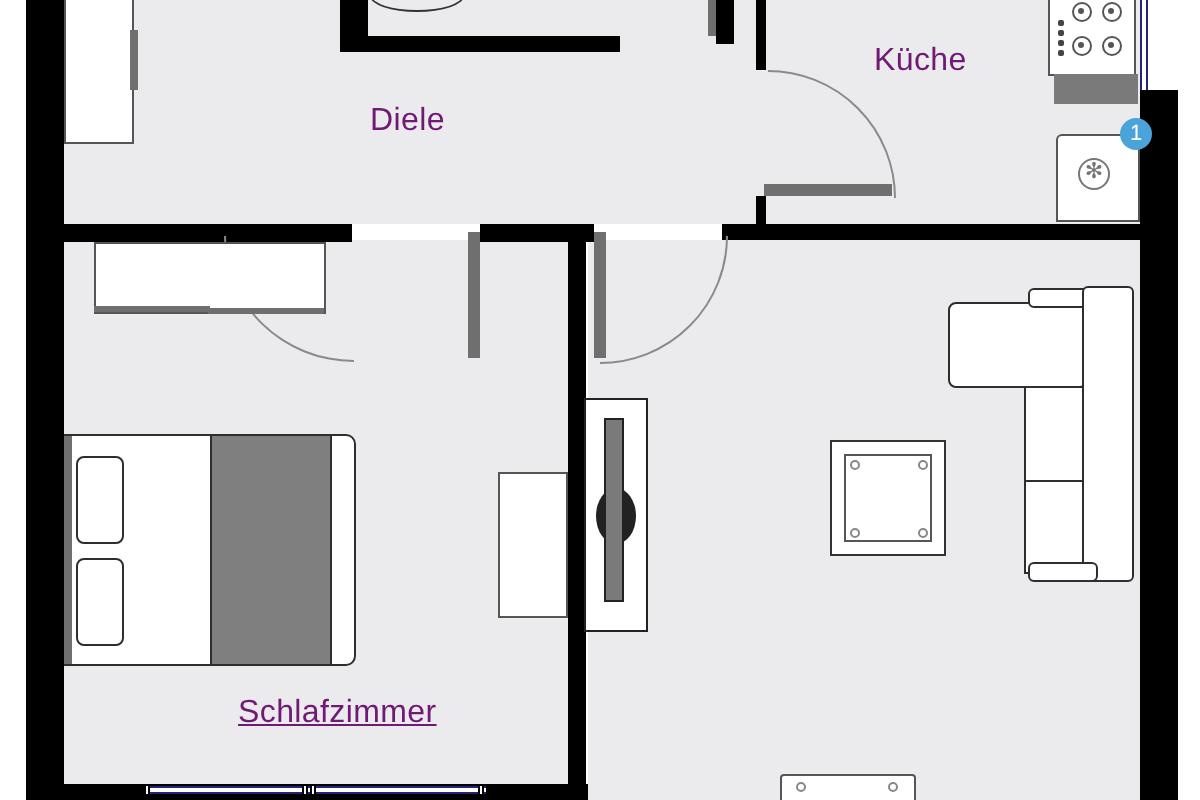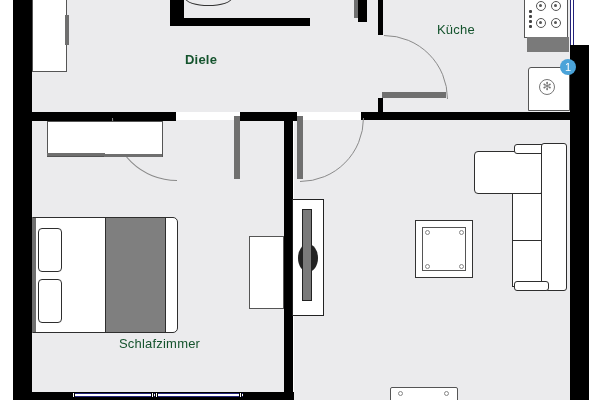--- a/index.html
+++ b/index.html
@@ -2,21 +2,21 @@
 <html><head>
 <meta charset="utf-8">
 <style>
   html, body { margin: 0; padding: 0; }
   body { width: 600px; height: 400px; overflow: hidden; background: #ffffff; font-family: "Liberation Sans", sans-serif; }
   #plan { position: relative; width: 600px; height: 400px; background: #ffffff; overflow: hidden; }
   .floor { position: absolute; background: #ebebed; }
   .wall { position: absolute; background: #000000; }
   .dleaf { position: absolute; background: #6f6f6f; }
   .arc { position: absolute; border: 1px solid #8a8a8a; background: transparent; }
-  .label { position: absolute; font-size: 13px; color: #14532d; white-space: nowrap; letter-spacing: 0.2px; }
+  .label { position: absolute; font-size: 16px; color: #701a75; white-space: nowrap; letter-spacing: 0.2px; }
   .furn { position: absolute; background: #ffffff; border: 1.5px solid #2e2e2e; box-sizing: border-box; }
   .furn.thin { border-width: 1px; border-color: #555; }
   .win { position: absolute; height: 4px; border-top: 1.5px solid #23237a; border-bottom: 1.5px solid #23237a; background: #ffffff; box-sizing: border-box; }
   .winpost { position: absolute; width: 3px; height: 6px; background: #ffffff; border: 1px solid #000; box-sizing: border-box; }
   .badge { position: absolute; width: 16px; height: 16px; border-radius: 50%; background: #4aa3d9; color: #ffffff; font-size: 11px; line-height: 16px; text-align: center; }
   .burner { position: absolute; width: 10px; height: 10px; border-radius: 50%; border: 1.5px solid #555; background: #fff; box-sizing: border-box; }
   .burner::after { content: ""; position: absolute; left: 2px; top: 2px; width: 3px; height: 3px; border-radius: 50%; background: #555; }
   .knob { position: absolute; width: 3px; height: 3px; background: #444; border-radius: 1px; }
   .leg { position: absolute; width: 5px; height: 5px; border-radius: 50%; border: 1px solid #888; box-sizing: border-box; background: #fff; }
 </style>
@@ -113,17 +113,17 @@
   <div style="position:absolute; left:539px; top:79px; width:16px; height:16px; border-radius:50%; border:1.5px solid #777; box-sizing:border-box; color:#777; font-size:11px; line-height:13px; text-align:center;">✻</div>
 
   <div class="badge" style="left:560px; top:59px;">1</div>
 
   <div class="win" style="left:73px; top:393px; width:170px;"></div>
   <div class="winpost" style="left:72px; top:392px;"></div>
   <div class="winpost" style="left:151px; top:392px;"></div>
   <div class="winpost" style="left:155px; top:392px;"></div>
   <div class="winpost" style="left:239px; top:392px;"></div>
 
-  <div class="label" style="left:185px; top:52px;font-weight:bold;">Diele</div>
+  <div class="label" style="left:185px; top:52px;">Diele</div>
   <div class="label" style="left:437px; top:22px;">Küche</div>
-  <div class="label" style="left:119px; top:336px;">Schlafzimmer</div>
+  <div class="label" style="left:119px; top:348px;text-decoration:underline;">Schlafzimmer</div>
 
 </div>
 
 </body></html>

